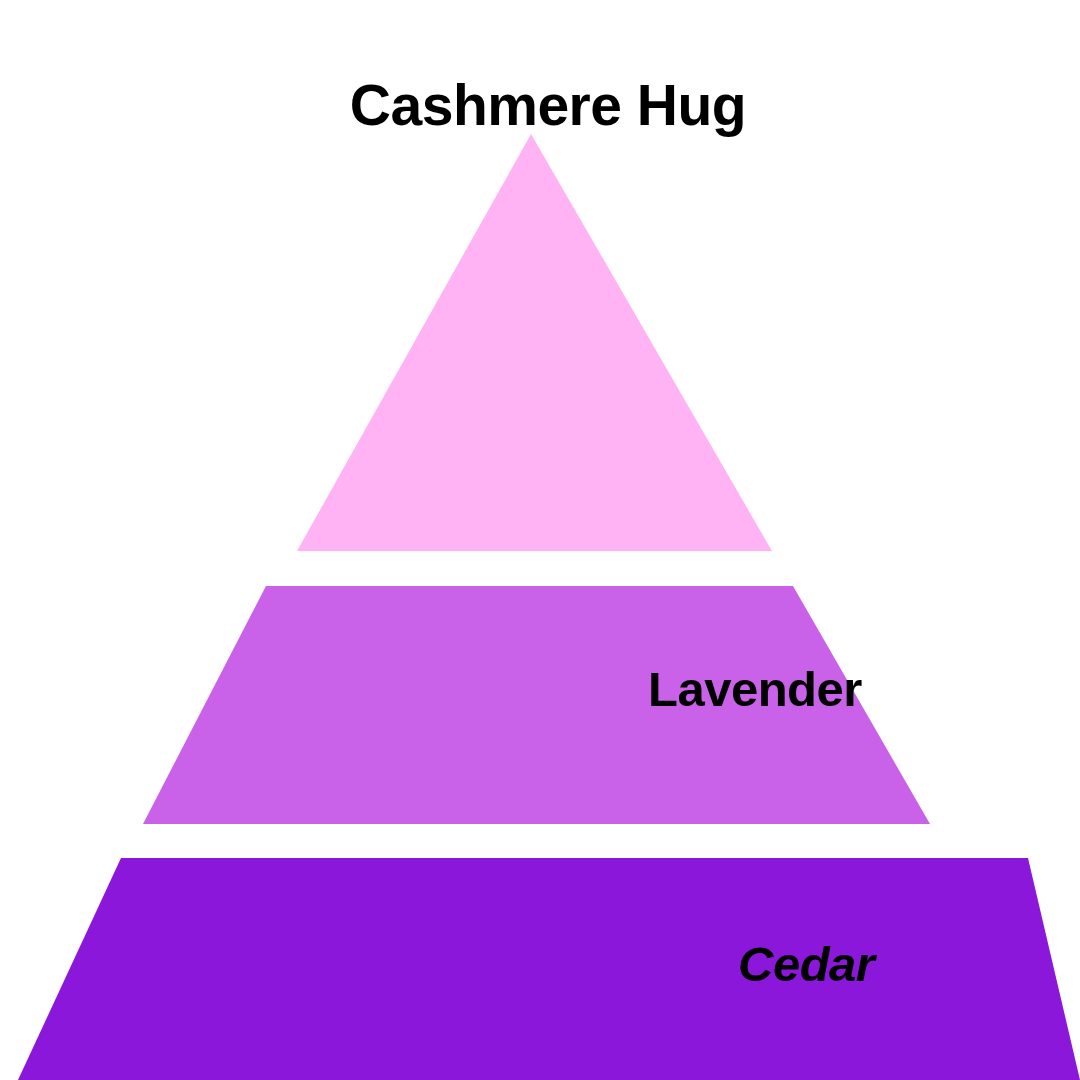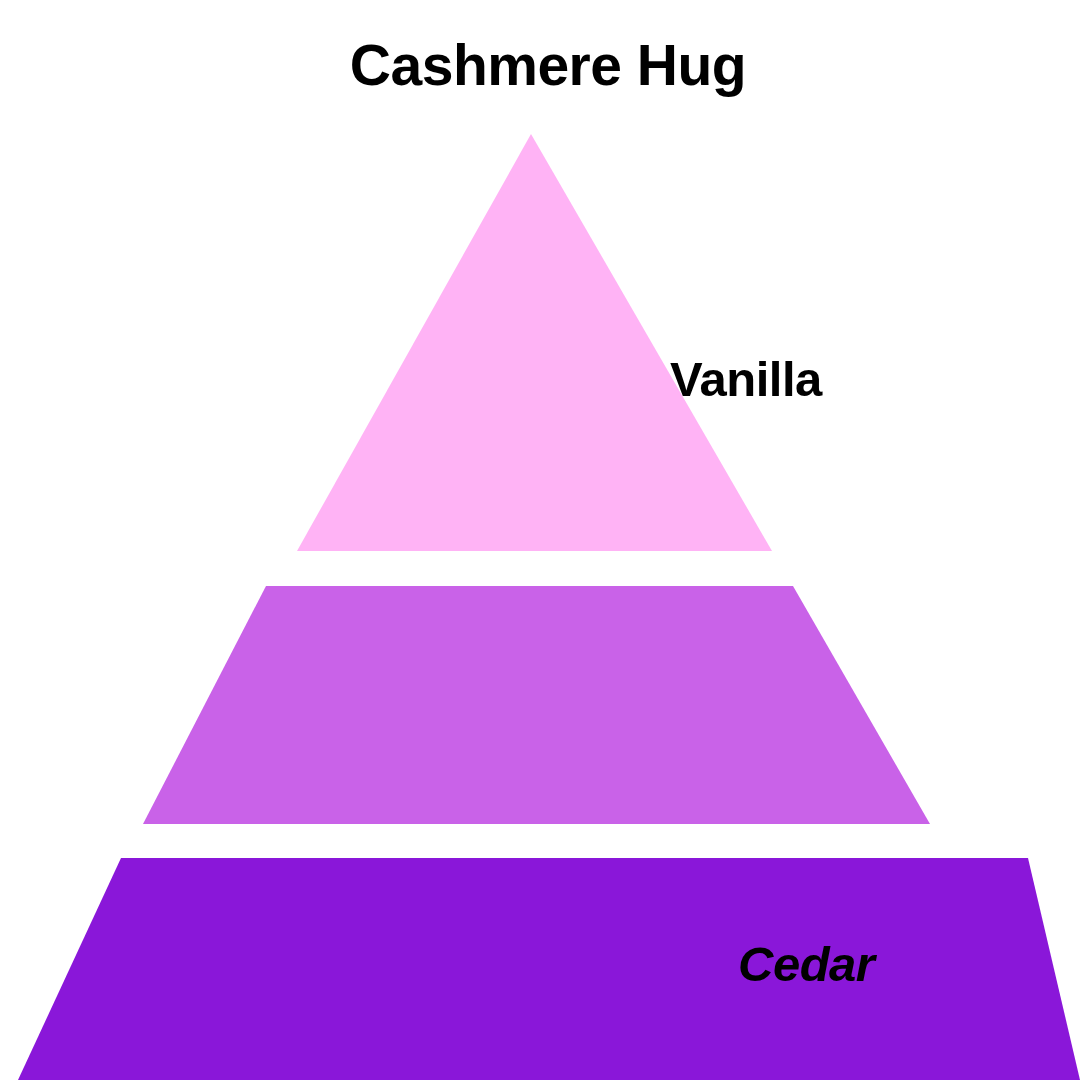--- a/index.html
+++ b/index.html
@@ -31,20 +31,21 @@
     font-weight: bold;
     color: #000000;
     letter-spacing: -0.5px;
     line-height: 1.05;
     white-space: nowrap;
   }
   
   #chart-title-inner {
     display: inline-block;
     transform: translateX(8px);
+    margin-top: 40px;
   }
 
   #pyramid-svg {
     position: absolute;
     left: 0;
     top: 0;
     width: 1080px;
     height: 1080px;
     display: block;
   }
@@ -70,18 +71,18 @@
   <div id="chart-title" style="color: rgb(0, 0, 0);">
     <span id="chart-title-inner">Cashmere Hug</span>
   </div>
 
   <svg id="pyramid-svg" viewBox="0 0 1080 1080" xmlns="http://www.w3.org/2000/svg">
     <polygon id="seg-top" points="531,134 772,551 297,551" fill="#FFB3F5"></polygon>
     <polygon id="seg-middle" points="266,586 793,586 930,824 143,824" fill="#C962E8"></polygon>
     <polygon id="seg-bottom" points="121,858 1028,858 1080,1080 18,1080" fill="#8A17D9"></polygon>
   </svg>
 
-  <div class="layer-label" id="label-vanilla" style="color: rgb(0, 0, 0);">Vanilla</div>
 
+  <div class="layer-label" id="label-lavender" style="color: rgb(0, 0, 0);">Lavender</div>
 
   <div class="layer-label" id="label-cedar" style="color: rgb(0, 0, 0); font-style: italic;">Cedar</div>
 
 </div>
 
 </body></html>

